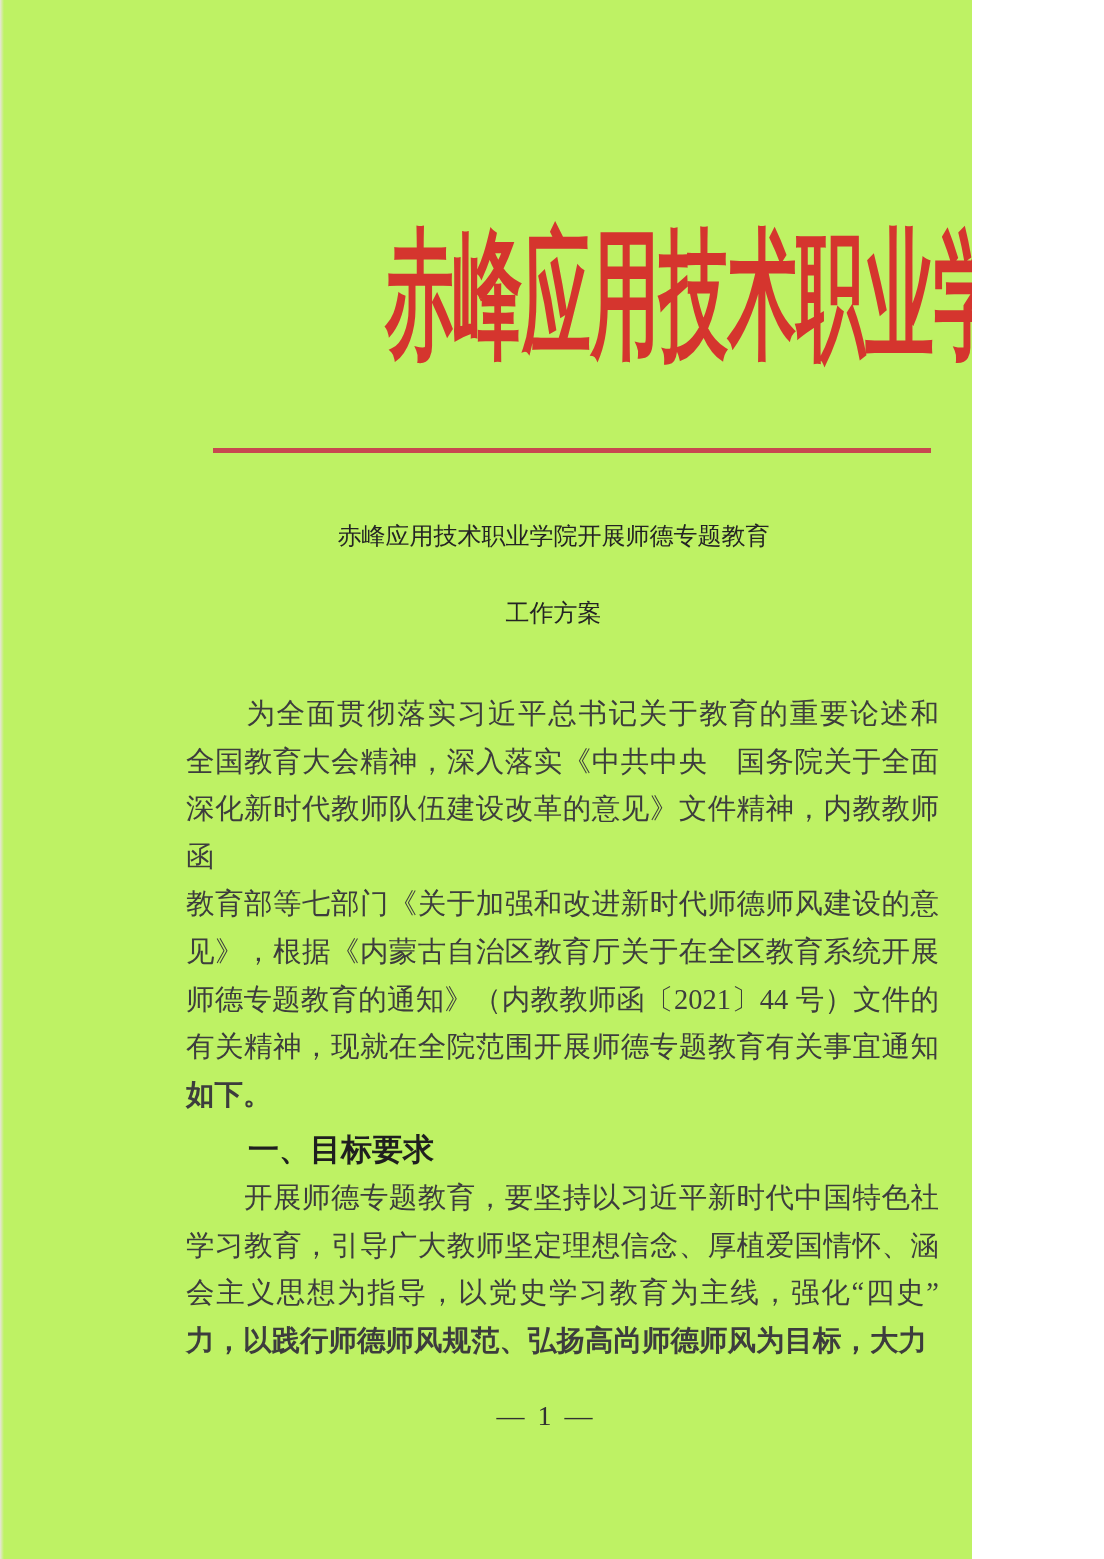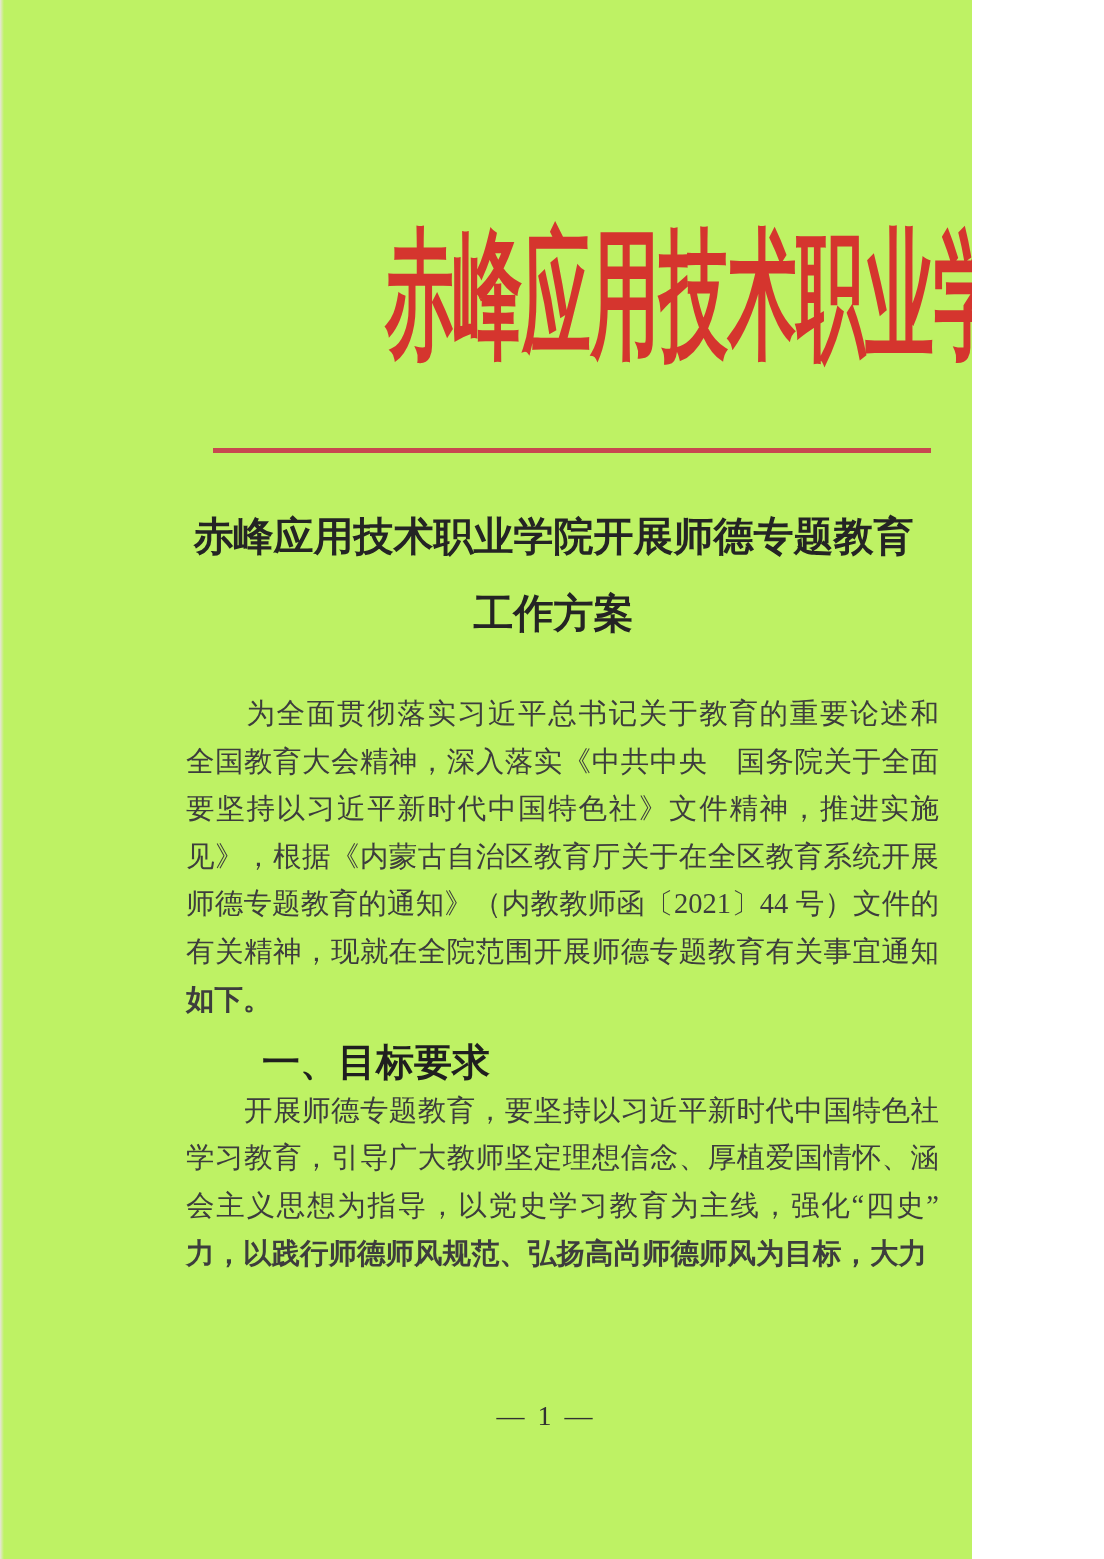--- a/index.html
+++ b/index.html
@@ -49,22 +49,22 @@
     height: 5px;
     background: #c84850;
   }
 
   .doc-title {
     position: absolute;
     top: 498px;
     left: 177px;
     width: 753px;
     text-align: center;
-    font-weight: bold;
-    font-size: 40px;
+    font-weight: normal;
+    font-size: 24px;
     line-height: 77px;
     color: #242424;
     letter-spacing: 0;
   }
   .title-line { display: block; }
 
   .doc-body {
     position: absolute;
     top: 690px;
     left: 186px;
@@ -74,25 +74,25 @@
     color: #3d3d3d;
   }
   .para { margin: 0; }
   .jline {
     text-align: justify;
     text-align-last: justify;
   }
   .para .jline:last-child { text-align-last: left; font-weight: bold; }
 
   .heading {
-    margin: 16px 0 0 0;
+    margin: 8px 0 0 0;
     text-indent: 2em;
     font-family: "Liberation Sans", "DejaVu Sans", sans-serif;
     font-weight: bold;
-    font-size: 38px;
+    font-size: 31px;
     color: #1f1f1f;
     line-height: 47.6px;
   }
 
   .page-number {
     position: absolute;
     top: 1400px;
     left: 0;
     width: 1092px;
     text-align: center;
@@ -114,21 +114,22 @@
 
   <div class="doc-title">
     <span class="title-line">赤峰应用技术职业学院开展师德专题教育</span>
     <span class="title-line">工作方案</span>
   </div>
 
   <div class="doc-body">
     <div class="para">
         <div class="jline">　　为全面贯彻落实习近平总书记关于教育的重要论述和</div>
         <div class="jline">全国教育大会精神，深入落实《中共中央　国务院关于全面</div>
-        <div class="jline">要坚持以习近平新时代中国特色社》文件精神，推进实施</div>
+        <div class="jline">深化新时代教师队伍建设改革的意见》文件精神，内教教师函</div>
+        <div class="jline">教育部等七部门《关于加强和改进新时代师德师风建设的意</div>
         <div class="jline">见》，根据《内蒙古自治区教育厅关于在全区教育系统开展</div>
         <div class="jline">师德专题教育的通知》（内教教师函〔2021〕44 号）文件的</div>
         <div class="jline">有关精神，现就在全院范围开展师德专题教育有关事宜通知</div>
         <div class="jline">如下。</div>
       </div>
     <p class="heading">一、目标要求</p>
     <div class="para">
         <div class="jline">　　开展师德专题教育，要坚持以习近平新时代中国特色社</div>
         <div class="jline">学习教育，引导广大教师坚定理想信念、厚植爱国情怀、涵</div>
         <div class="jline">会主义思想为指导，以党史学习教育为主线，强化“四史”</div>

